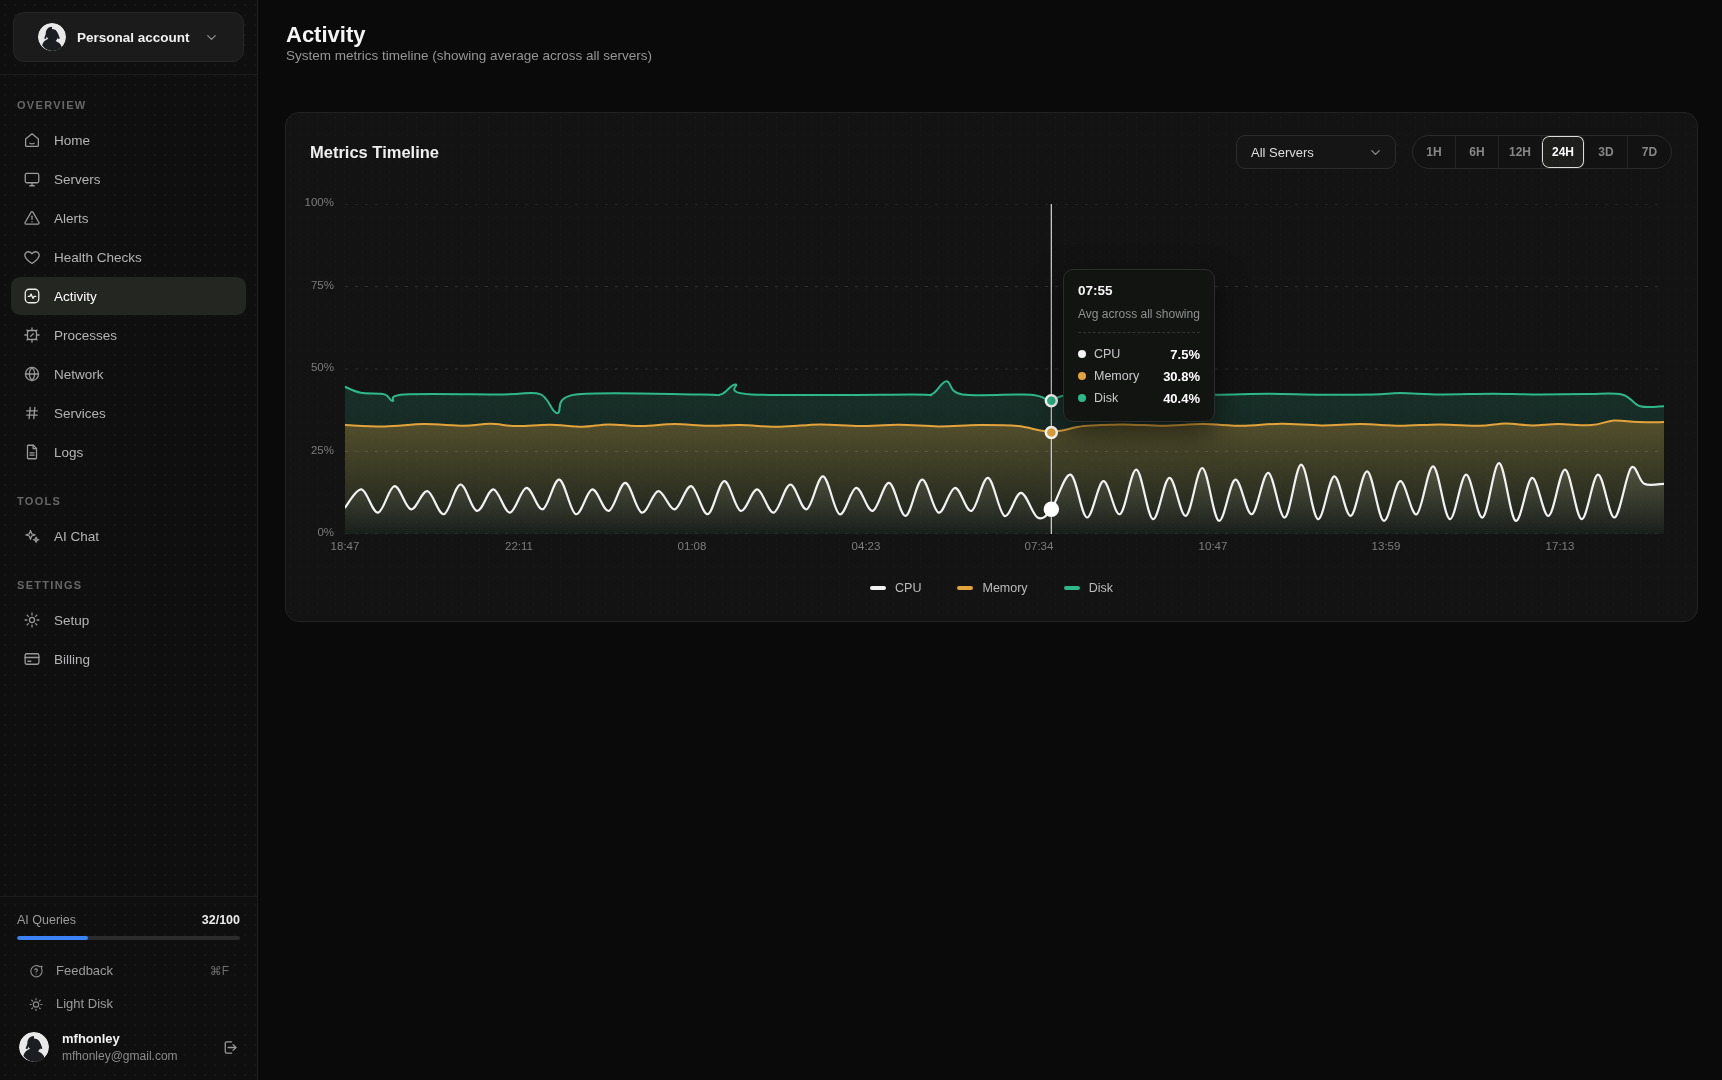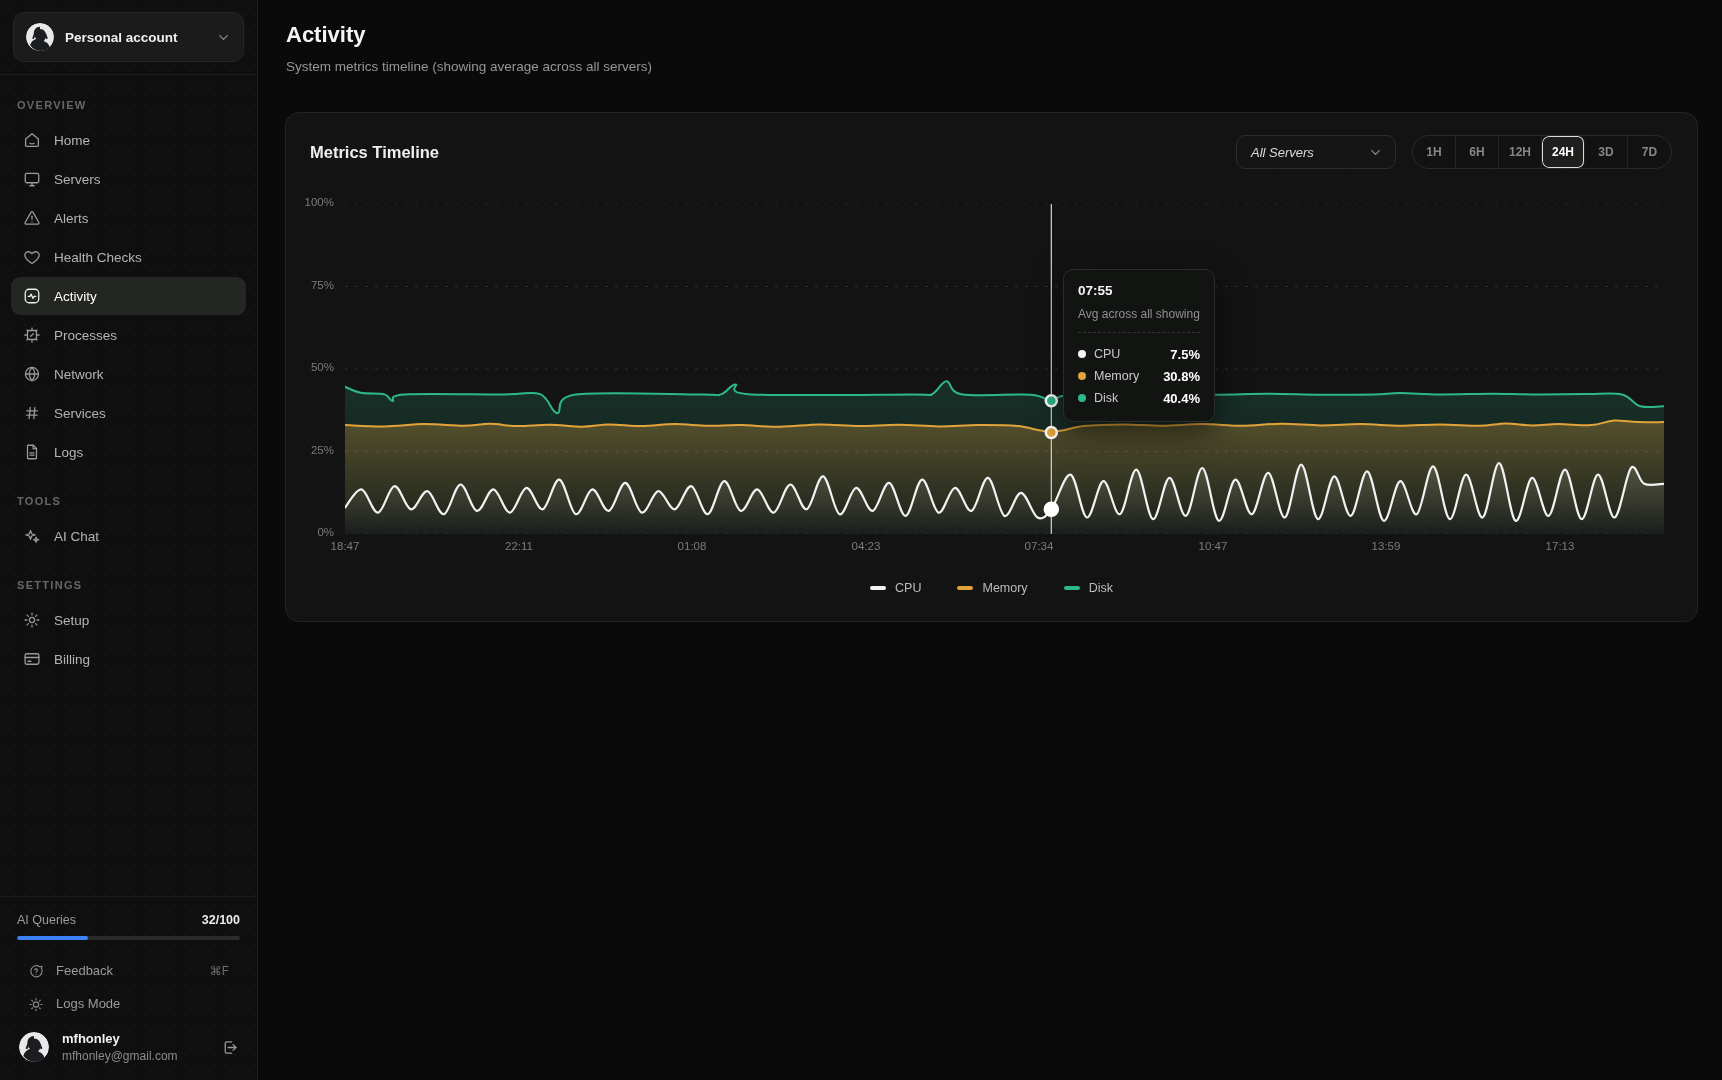--- a/index.html
+++ b/index.html
@@ -17,21 +17,21 @@
     background:#0f0f10;
     border-right:1px solid #1e1e1f;
     display:flex; flex-direction:column;
     position:relative;
     background-image:radial-gradient(#161617 0.8px, transparent 0.8px);
     background-size:10px 10px;
   }
   .account-pill {
     margin:12px 13px; height:50px;
     background:#1b1b1c; border:1px solid #262627; border-radius:11px;
-    display:flex; align-items:center; gap:11px; padding:0 12px;
+    display:flex; align-items:center; gap:11px; padding:0 24px;
     cursor:pointer;
   }
   .account-pill .avatar { width:28px; height:28px; border-radius:50%; overflow:hidden; flex:0 0 28px; }
   .account-pill .label { font-size:13.5px; font-weight:700; color:#f0f0f0; flex:1; }
   .chev { color:#8f8f8f; display:flex; }
   .side-divider { border-top:1px solid #1c1c1d; }
   .nav { padding-bottom:10px; }
   .section-label {
     margin:24px 0 10px 17px;
     font-size:11px; font-weight:700; letter-spacing:1.3px; color:#676768;
@@ -63,39 +63,39 @@
     margin:6px 17px 16px 17px; display:flex; align-items:center; gap:13px; padding:0 2px;
   }
   .user-row .avatar { width:30px; height:30px; border-radius:50%; overflow:hidden; flex:0 0 30px; }
   .user-name { font-size:13px; font-weight:700; color:#f2f2f2; line-height:1.35; }
   .user-email { font-size:12px; color:#8a8a8b; line-height:1.35; }
   .logout { margin-left:auto; color:#9a9a9b; display:flex; cursor:pointer; }
 
   
   .main { flex:1; position:relative; }
   .page-title { position:absolute; left:28px; top:22px; font-size:22px; font-weight:700; color:#f4f4f4; }
-  .page-subtitle { position:absolute; left:28px; top:59px; font-size:13.5px; color:#969696; }
+  .page-subtitle { position:absolute; left:28px; top:48px; font-size:13.5px; color:#969696; }
 
   .card {
     position:absolute; left:27px; top:112px; width:1413px; height:510px;
     background:#131314; border:1px solid #232324; border-radius:14px;
     background-image:radial-gradient(#1d1d1e 0.9px, transparent 0.9px);
     background-size:9px 9px;
   }
   .card-header {
     position:absolute; left:0; top:0; width:100%; padding:22px 25px 0 24px;
     display:flex; align-items:center;
   }
   .card-title { font-size:16.5px; font-weight:700; color:#efefef; }
   .header-controls { margin-left:auto; display:flex; gap:16px; align-items:center; }
   .server-select {
     width:160px; height:34px; background:#151516; border:1px solid #2c2c2d; border-radius:9px;
     display:flex; align-items:center; padding:0 12px 0 14px; cursor:pointer;
   }
-  .server-select .sel-label { font-size:13px; color:#dddddd; flex:1;font-style:italic; }
+  .server-select .sel-label { font-size:13px; color:#dddddd; flex:1; }
   .range-group {
     display:flex; border:1px solid #2a2a2b; border-radius:17px; overflow:hidden; height:34px;
     background:#121213;
   }
   .range-btn {
     width:43px; height:100%; display:flex; align-items:center; justify-content:center;
     font-size:12px; font-weight:700; color:#878788; cursor:pointer;
     border-right:1px solid #242425;
   }
   .range-btn:last-child { border-right:none; }
@@ -291,21 +291,21 @@
           <span>Feedback</span>
           <span class="foot-shortcut">⌘F</span>
         </div>
         <div class="foot-row">
           <span class="ficon">
             <svg width="17" height="17" viewBox="0 0 24 24" fill="none" stroke="currentColor" stroke-width="1.7" stroke-linecap="round" stroke-linejoin="round">
               <circle cx="12" cy="12" r="4"></circle>
               <path d="M12 3v1.8M12 19.2V21M3 12h1.8M19.2 12H21M5.6 5.6l1.3 1.3M17.1 17.1l1.3 1.3M18.4 5.6l-1.3 1.3M6.9 17.1l-1.3 1.3"></path>
             </svg>
           </span>
-          <span>Logs Mode</span>
+          <span>Light Disk</span>
         </div>
       </div>
     <div class="user-row">
       <span class="avatar">
         <svg width="30" height="30" viewBox="0 0 24 24">
             <circle cx="12" cy="12" r="12" fill="#e9e9e9"></circle>
             <path d="M12 3.2c-3.2 0-5.3 2.5-5.3 5.6 0 1.9.8 3.6 2.1 4.6-2.8 1.1-4.7 3-5.3 5.6A12 12 0 0 0 12 24a12 12 0 0 0 8.5-3c-.6-2.6-2.5-4.5-5.3-5.6 1.3-1 2.1-2.7 2.1-4.6 0-3.1-2.1-5.6-5.3-5.6z" fill="#1c1d20"></path>
             <path d="M7.5 9.5l-1.5 4M16.5 9.5l1.5 4" stroke="#1c1d20" stroke-width="1.6"></path>
           </svg>
       </span>

